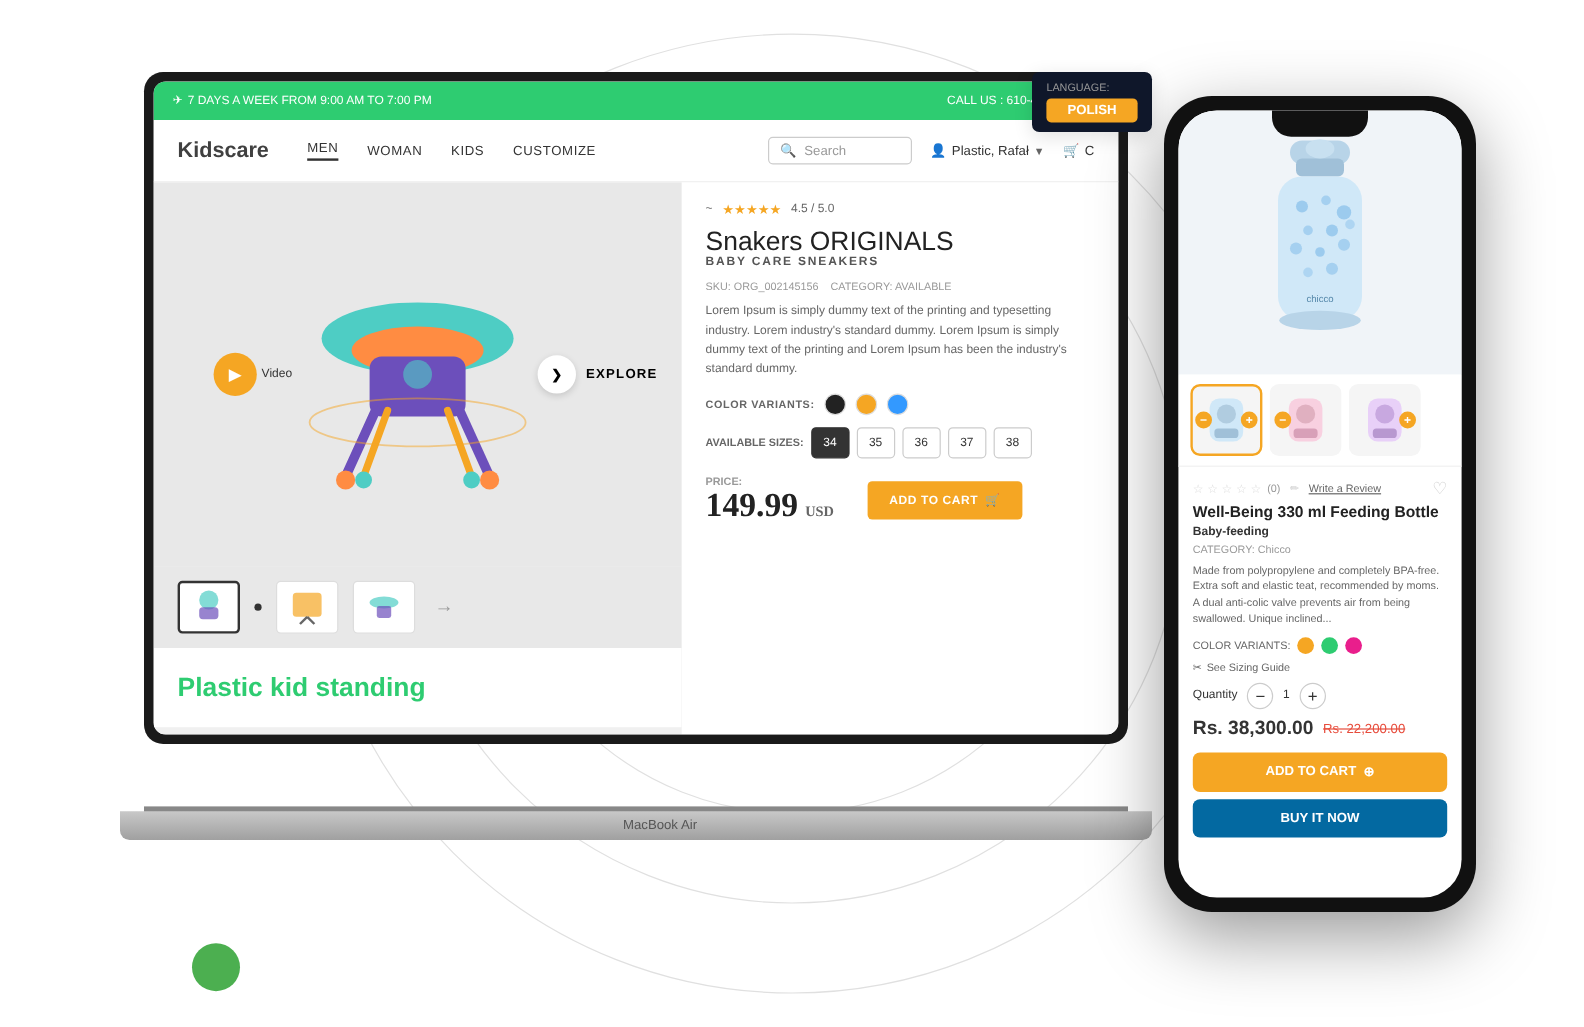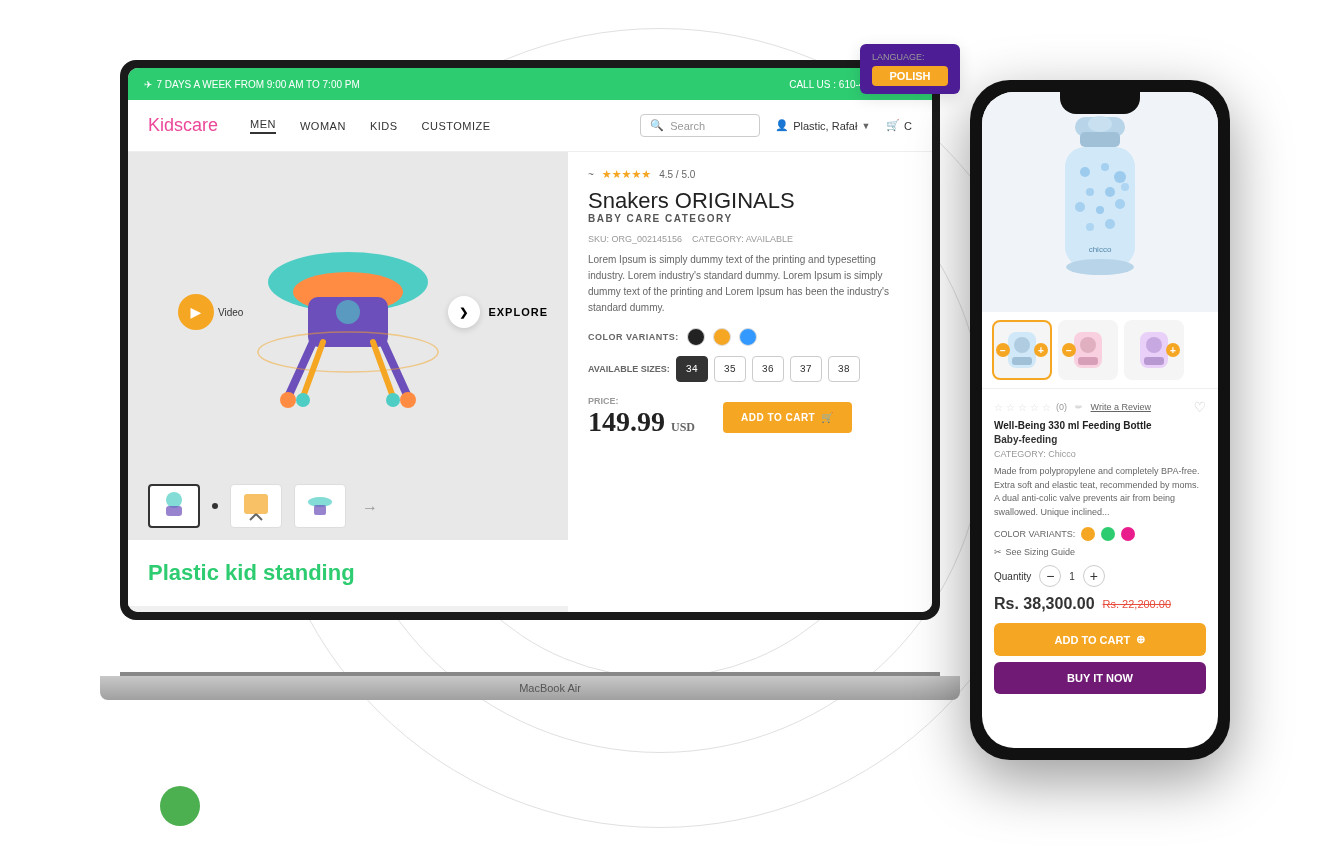--- a/index.html
+++ b/index.html
@@ -136,22 +136,22 @@
       height: 52px;
       display: flex;
       align-items: center;
       padding: 0 20px;
       border-bottom: 1px solid #eee;
       gap: 24px;
     }
 
     .nav-logo {
       font-size: 18px;
-      font-weight: 400;
-      color: #ec4899;
+      font-weight: 700;
+      color: #404040;
       margin-right: 8px;
     }
 
     .nav-item {
       font-size: 11px;
       color: #333;
       text-transform: uppercase;
       font-weight: 500;
       cursor: pointer;
       letter-spacing: 0.5px;
@@ -410,21 +410,20 @@
     .size-btn {
       width: 32px;
       height: 26px;
       border-radius: 4px;
       border: 1px solid #ccc;
       display: flex;
       align-items: center;
       justify-content: center;
       font-size: 10px;
       color: #333;
-      font-family: Liberation Mono, monospace;
     }
 
     .size-btn.active {
       background: #333;
       color: white;
       border-color: #333;
     }
 
     .price-row {
       display: flex;
@@ -613,21 +612,21 @@
       text-decoration: underline;
     }
 
     .heart-icon {
       margin-left: auto;
       color: #ccc;
       font-size: 14px;
     }
 
     .phone-product-title {
-      font-size: 10px;
+      font-size: 13px;
       font-weight: 800;
       color: #222;
       line-height: 1.3;
       margin-bottom: 2px;
     }
 
     .phone-product-cat {
       font-size: 10px;
       font-weight: 600;
       color: #333;
@@ -724,38 +723,38 @@
       text-align: center;
       cursor: pointer;
       display: flex;
       align-items: center;
       justify-content: center;
       gap: 6px;
       margin-bottom: 6px;
     }
 
     .phone-buy-now-btn {
-      background: #701a75;
+      background: #0369a1;
       color: white;
       border: none;
       border-radius: 6px;
       padding: 10px;
       font-size: 11px;
       font-weight: 700;
       width: 100%;
       text-align: center;
       cursor: pointer;
     }
 
     
     .language-selector {
       position: absolute;
-      top: 44px;
+      top: 60px;
       right: 360px;
-      background: #4c1d95;
+      background: #0f172a;
       border-radius: 6px;
       padding: 8px 12px;
       box-shadow: 0 4px 16px rgba(0,0,0,0.12);
       z-index: 6;
       min-width: 100px;
     }
 
     .lang-label {
       font-size: 9px;
       color: #999;
@@ -913,21 +912,21 @@
         </div>
 
         <div class="product-right">
           <div class="rating-row">
             <span>~</span>
             <span class="stars">★★★★★</span>
             <span>4.5 / 5.0</span>
           </div>
 
           <div class="product-title">Snakers ORIGINALS</div>
-          <div class="product-cat">BABY CARE CATEGORY</div>
+          <div class="product-cat">BABY CARE SNEAKERS</div>
 
           <div class="sku-row">
             <span>SKU: ORG_002145156</span>
             &nbsp;&nbsp;
             <span>CATEGORY: AVAILABLE</span>
           </div>
 
           <div class="product-desc">Lorem Ipsum is simply dummy text of the printing and typesetting industry. Lorem industry's standard dummy. Lorem Ipsum is simply dummy text of the printing and Lorem Ipsum has been the industry's standard dummy.</div>
 
           <div class="color-row">

